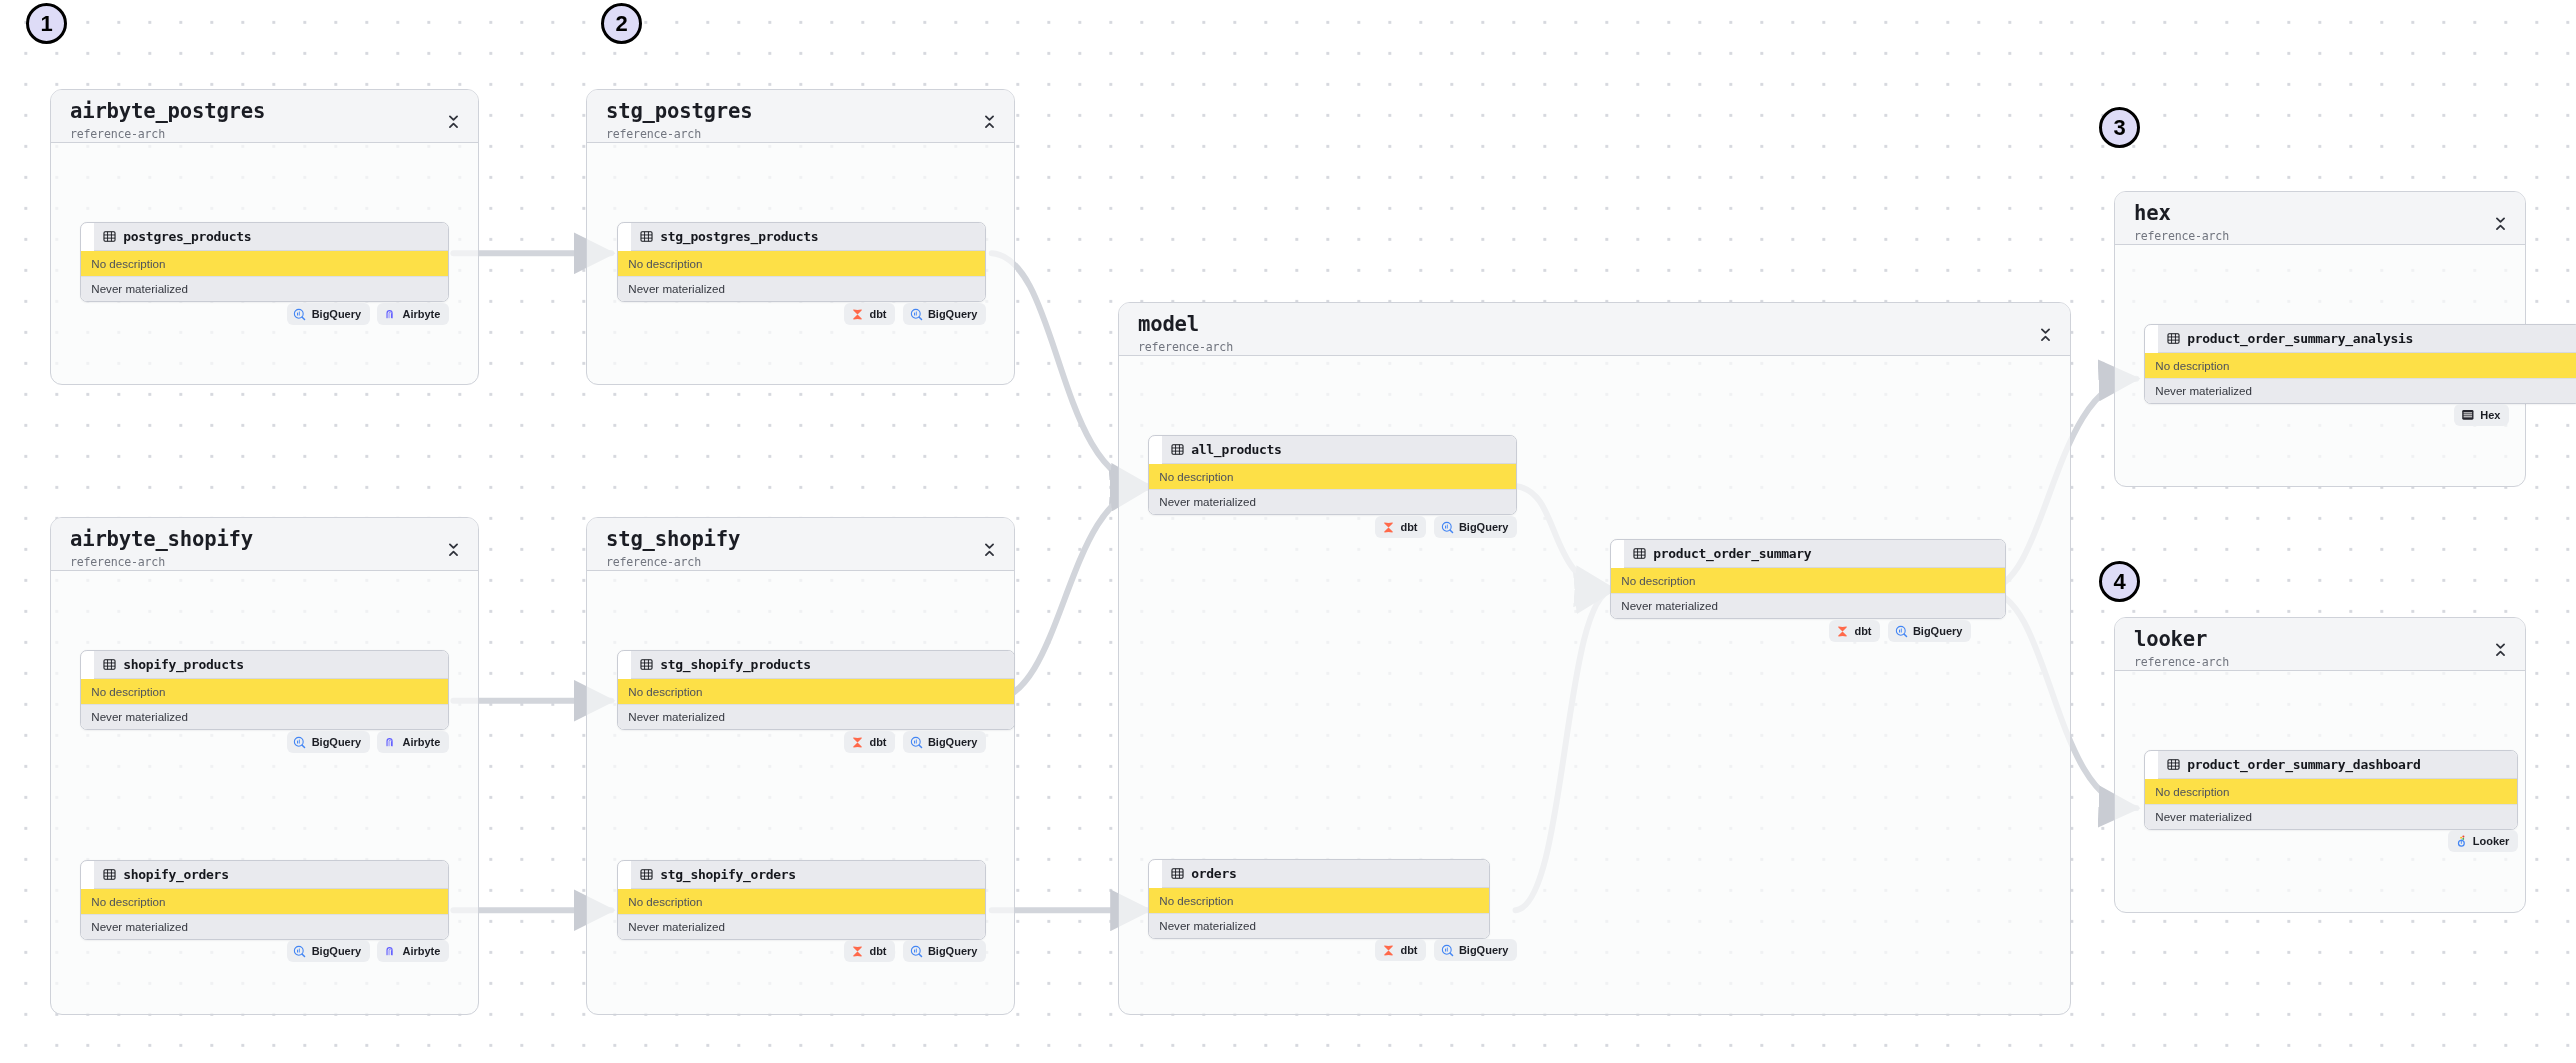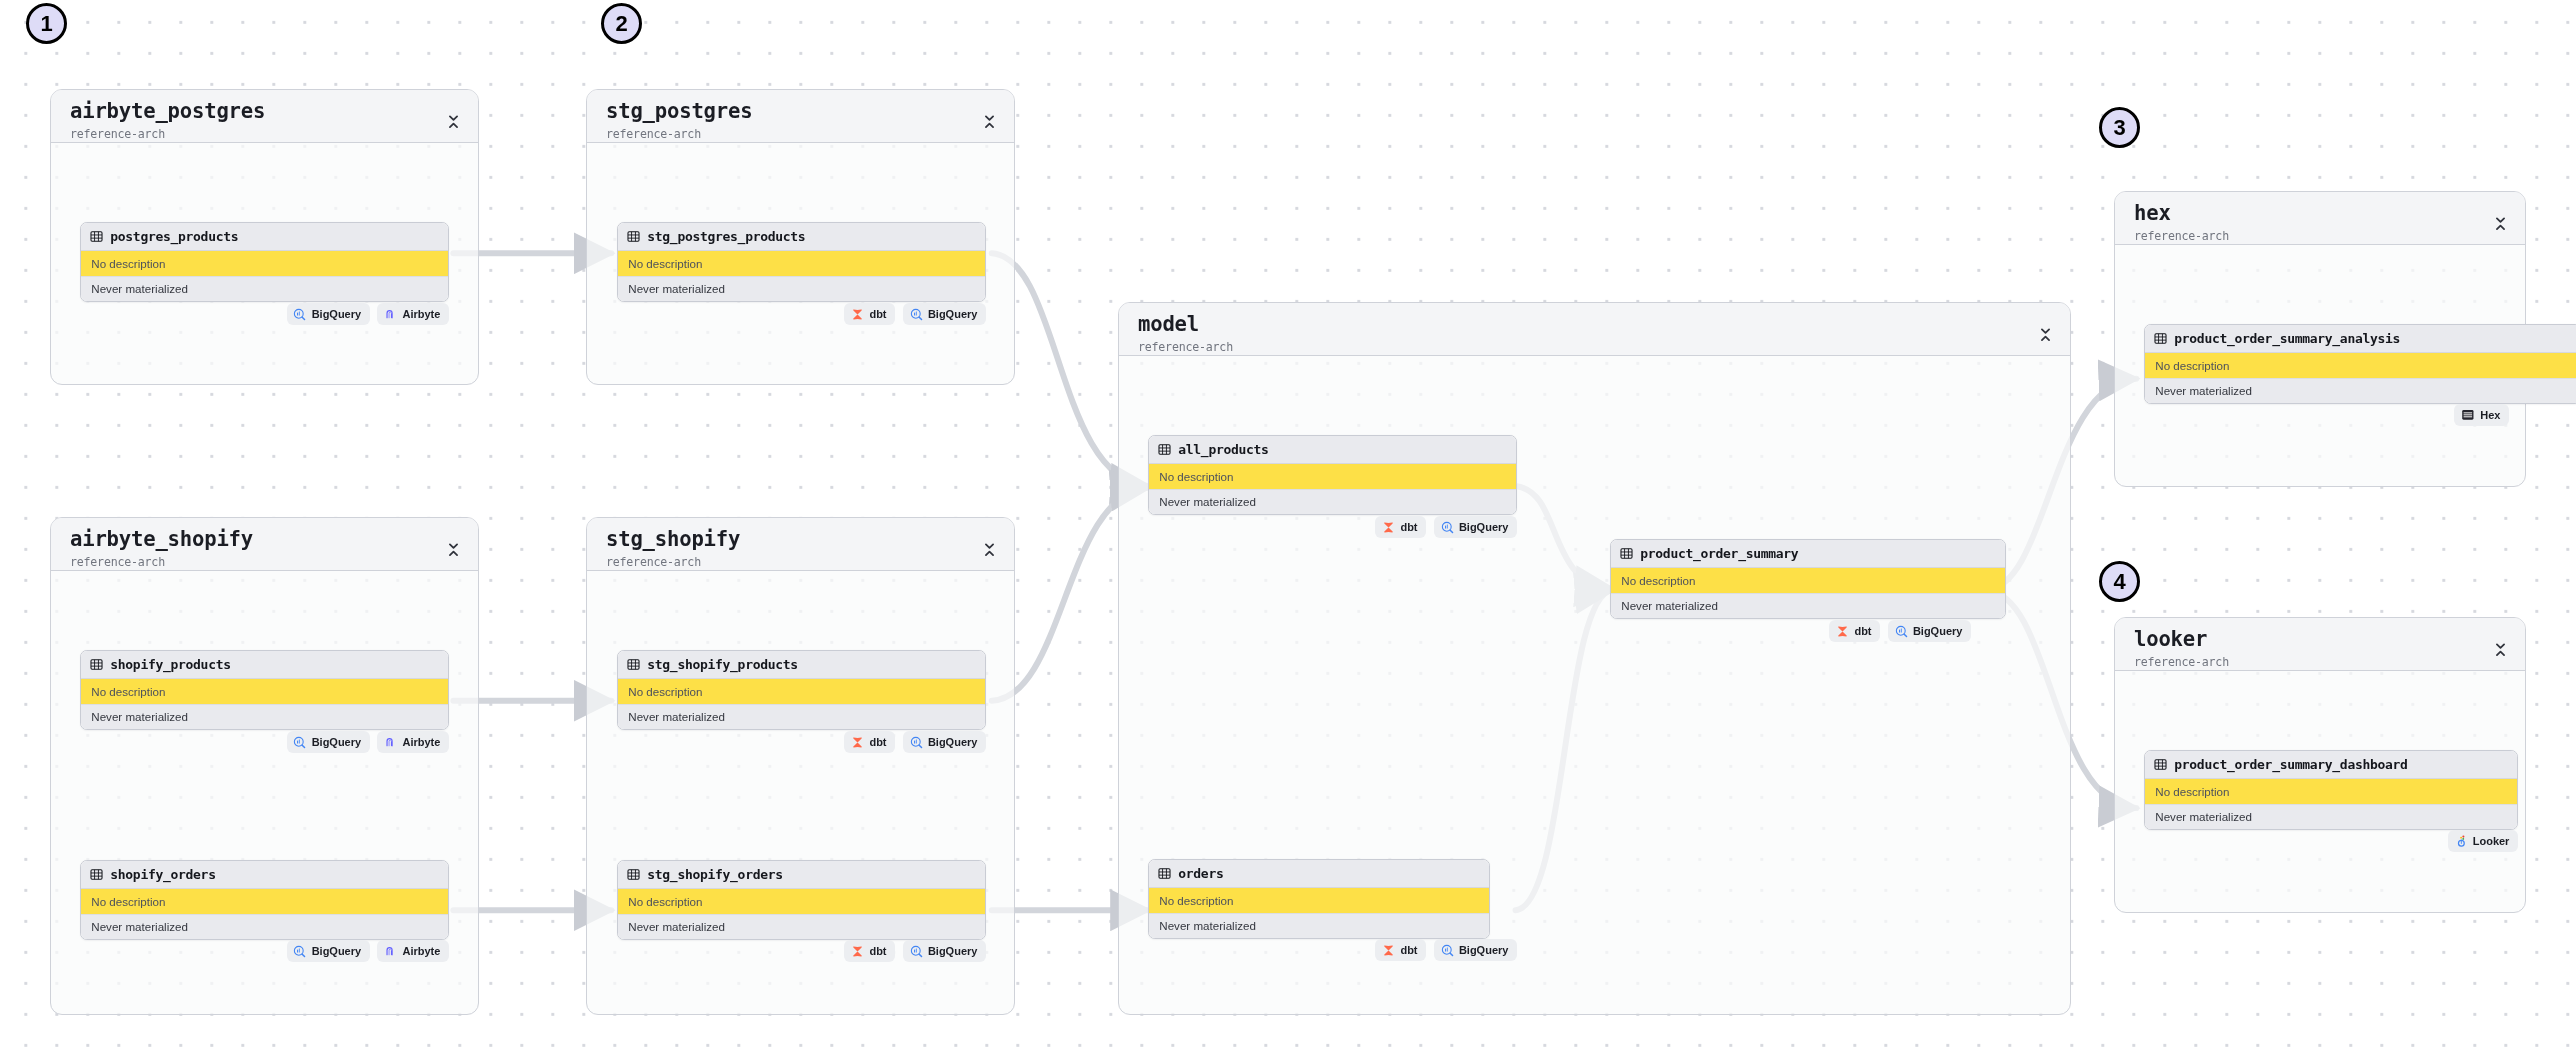--- a/index.html
+++ b/index.html
@@ -78,20 +78,21 @@
     overflow: hidden;
     box-shadow: 0 0.9px 1.7px rgba(20,22,30,0.05);
     z-index: 3;
   }
   .node-head {
     background: #e9eaee;
     border-bottom: 0.9px solid #d6d8de;
     padding: 6px 10.3px 6px 9.4px;
     display: flex; align-items: center; gap: 6.9px;
     height: 27.5px;
+    margin-left: 13px;
   }
   .node-title {
     font-family: "DejaVu Sans Mono", monospace;
     font-size: 13px;
     font-weight: 700;
     color: #15171d;
     white-space: nowrap;
     letter-spacing: -0.3px;
   }
   .node-desc {
@@ -342,21 +343,21 @@
             <span class="group-sub">reference-arch</span>
           </div>
           <div class="collapse-btn">
             <svg width="13" height="15.5" viewBox="0 0 16 20" fill="none">
               <path d="M3.4 3.2L8 7.6L12.6 3.2" stroke="#30333c" stroke-width="2.3" stroke-linecap="round" stroke-linejoin="round"></path>
               <path d="M3.4 16.8L8 12.4L12.6 16.8" stroke="#30333c" stroke-width="2.3" stroke-linecap="round" stroke-linejoin="round"></path>
             </svg>
           </div>
         </div>
       </div>
-      <div class="node" style="left: 617px; top: 650px; width: 369px;">
+      <div class="node" style="left: 617px; top: 650px; width: 398px;">
         <div class="node-head">
           <svg width="13" height="13" viewBox="0 0 16 16" fill="none">
             <rect x="1.2" y="2.2" width="13.6" height="11.6" rx="1.4" stroke="#15171d" stroke-width="1.3"></rect>
             <path d="M1.2 6.1h13.6M1.2 10h13.6M5.6 2.2v11.6M10.4 2.2v11.6" stroke="#15171d" stroke-width="1.1"></path>
           </svg>
           <span class="node-title">stg_shopify_products</span>
         </div>
         <div class="node-desc">No description</div>
         <div class="node-mat">Never materialized</div>
       </div>

